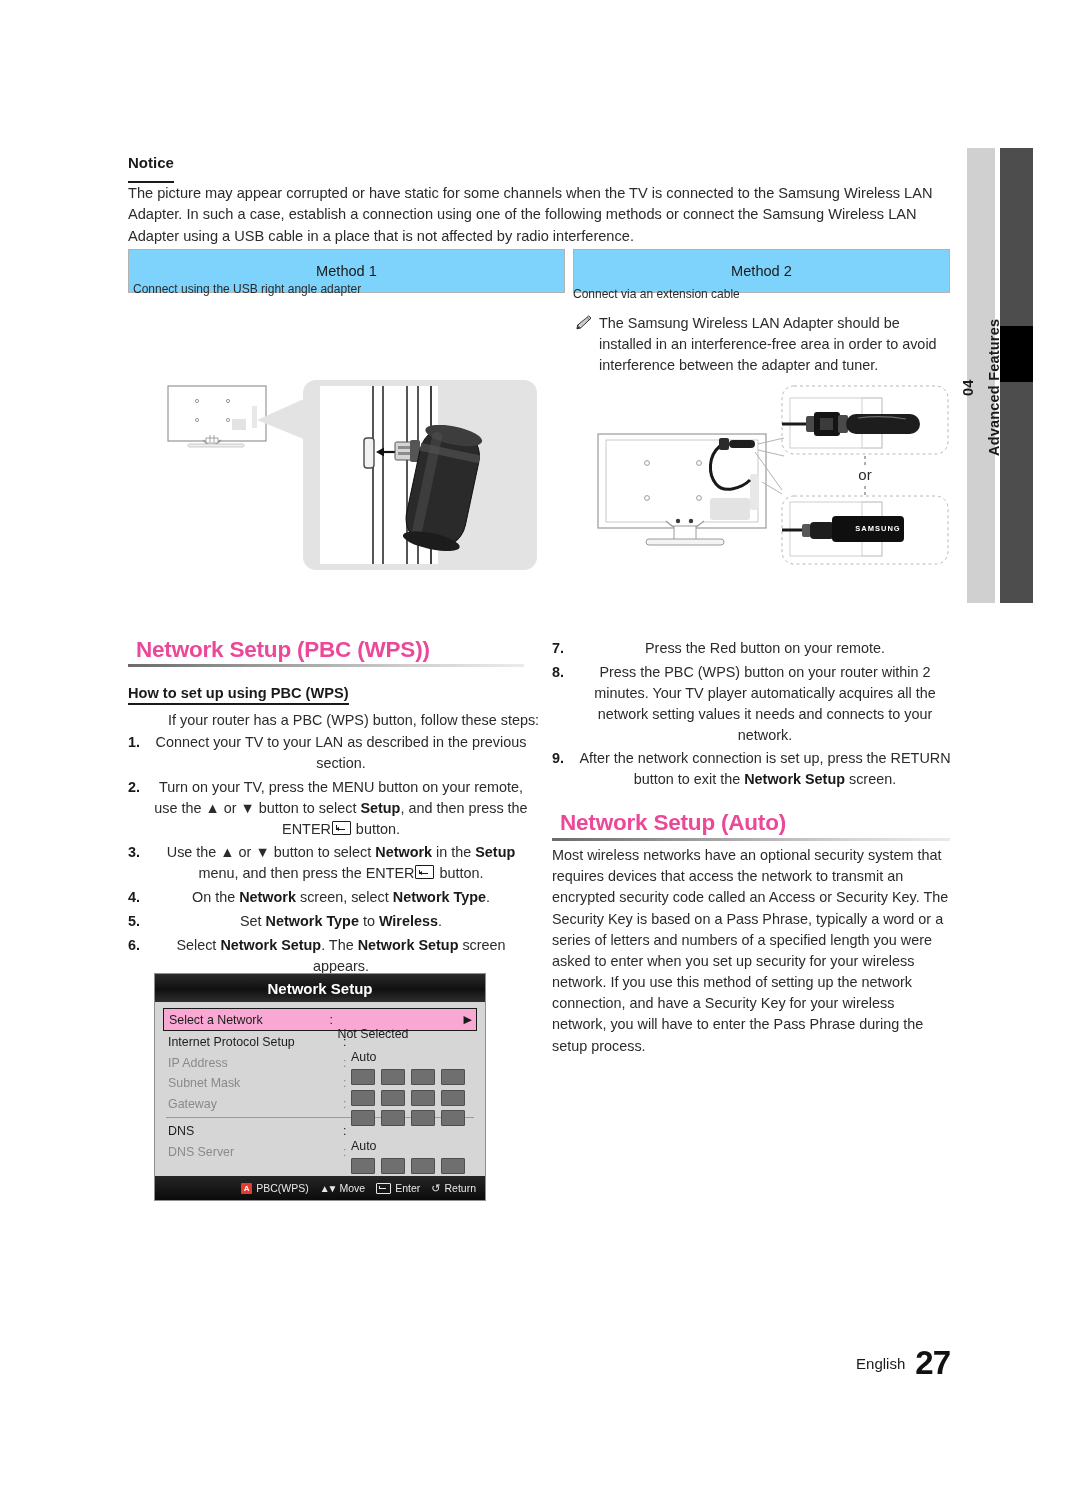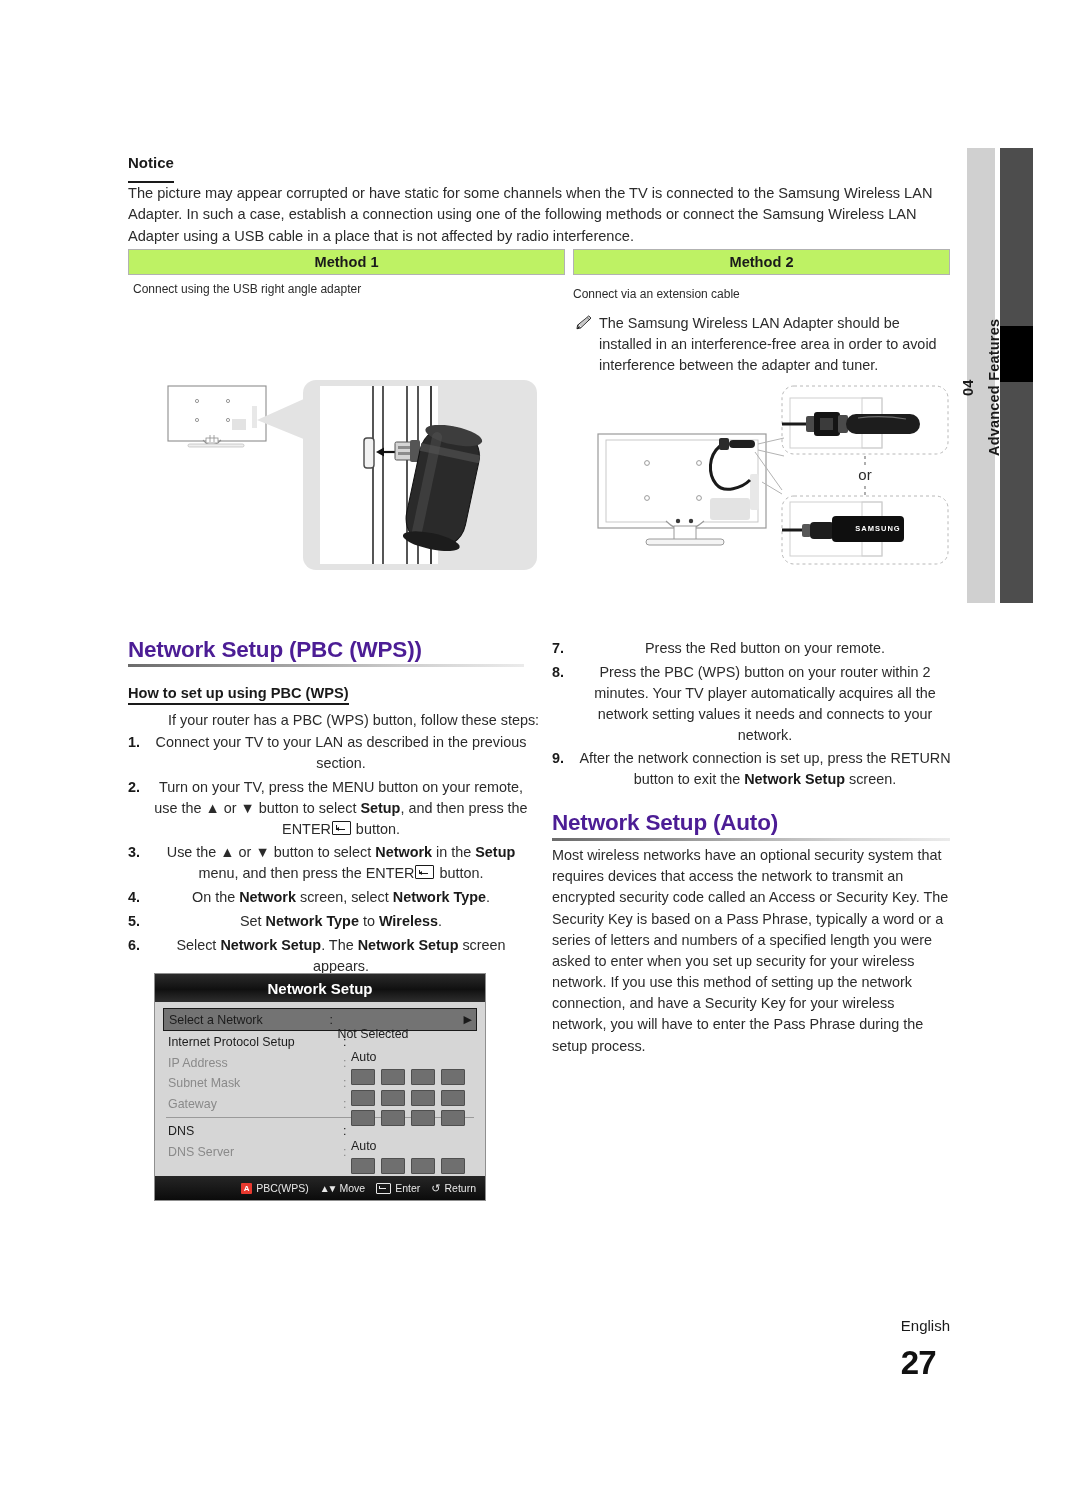--- a/index.html
+++ b/index.html
@@ -88,29 +88,29 @@
     width: 822px;
     font-size: 14.6px;
     line-height: 1.47;
     color: #2b2b2b;
   }
 
   
   .method-head {
     position: absolute;
     top: 249px;
-    height: 26px;
-    background: #bef264;
+    height: 44px;
+    background: #7dd3fc;
     border: 1px solid #b2b2b2;
     box-sizing: border-box;
     display: flex;
     align-items: center;
     justify-content: center;
     font-size: 14.6px;
-    font-weight: bold;
+    font-weight: normal;
     color: #1a1a1a;
   }
   #method1-head { left: 128px; width: 437px; }
   #method2-head { left: 573px; width: 377px; }
 
   .method-caption {
     position: absolute;
     font-size: 12px;
     color: #2b2b2b;
     line-height: 1.45;
@@ -141,22 +141,23 @@
   
   .illus { position: absolute; }
   #illus-left { left: 160px; top: 378px; width: 380px; height: 196px; }
   #illus-right { left: 592px; top: 378px; width: 362px; height: 196px; }
 
   
   .section-h {
     position: absolute;
     font-size: 22.5px;
     font-weight: bold;
-    color: #4c1d95;
+    color: #ec4899;
     letter-spacing: -0.2px;
+    margin-left: 8px;
   }
   .section-rule {
     position: absolute;
     height: 3px;
     background: linear-gradient(to right, #6b6b6b 0%, #9c9c9c 35%, #d4d4d4 75%, #ebebeb 100%);
   }
   #h-pbc { left: 128px; top: 637px; }
   #rule-pbc { left: 128px; top: 664px; width: 396px; }
   #h-auto { left: 552px; top: 810px; }
   #rule-auto { left: 552px; top: 838px; width: 398px; }
@@ -282,21 +283,21 @@
     align-items: center;
     height: 20.5px;
     font-size: 12.4px;
     color: #1c1c1c;
     padding-left: 5px;
     box-sizing: border-box;
   }
   .osd-row.dim { color: #8a8a8a; }
   .osd-row.sel {
     border: 1.6px solid #1a1a1a;
-    background: #737373;
+    background: #f9a8d4;
     height: 23px;
     margin-bottom: 1px;
   }
   .osd-label { flex: 1; }
   .osd-colon { width: 8px; color: #1c1c1c; }
   .osd-val { width: 126px; display: flex; align-items: center; margin-top: 29px; }
   .osd-row.dim .osd-colon { color: #8a8a8a; }
   .osd-arrow { margin-left: auto; padding-right: 4px; font-size: 11px; color:#1a1a1a; }
   .ipbox-group { display: flex; gap: 6px; }
   .ipbox {
@@ -355,23 +356,22 @@
     border-bottom:1px solid #e8e8e8;
   }
   .key-return { font-size: 11px; }
 
   
   .footer {
     position: absolute;
     right: 130px;
     bottom: 112px;
     display: flex;
-    align-items: flex-start;
+    align-items: center;
     gap: 10px;
-    flex-direction: column;
   }
   .footer-lang { font-size: 15px; color: #1a1a1a; }
   .footer-page { font-size: 33px; font-weight: bold; color: #111111; letter-spacing: -1px; }
 </style>
 </head>
 <body>
 
 <div class="page">
 
   <div class="chapter-bar"></div>

